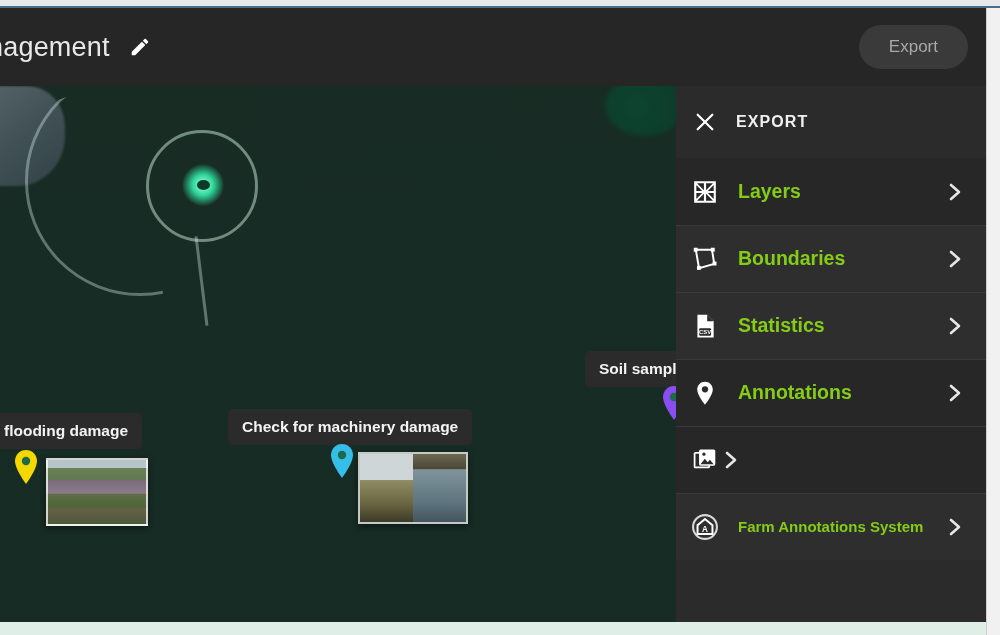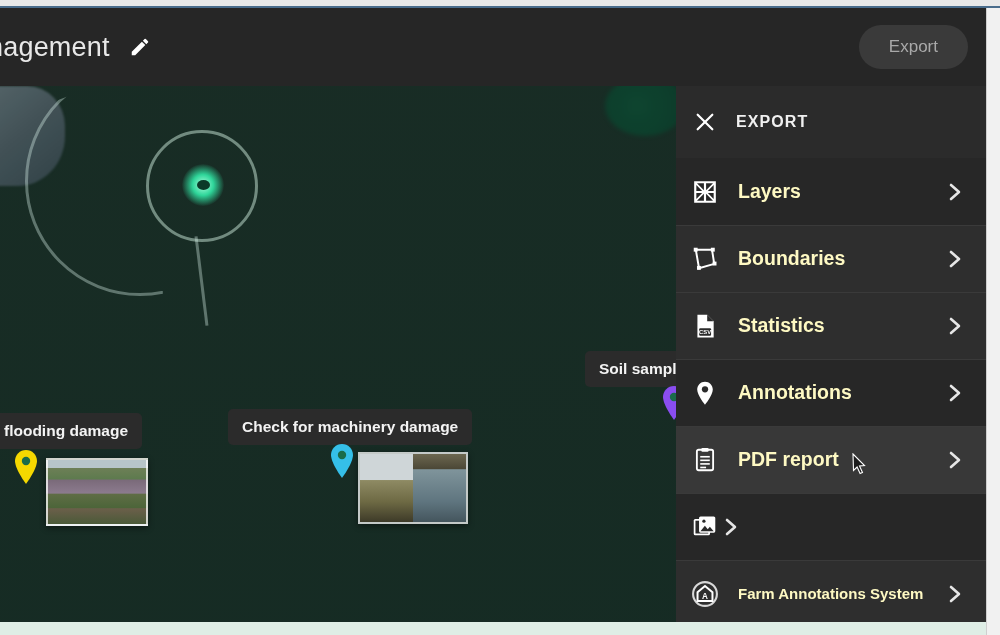--- a/index.html
+++ b/index.html
@@ -270,21 +270,21 @@
   .panel-row:first-child { border-top: none; }
   .panel-row.alt   { background: #2e2e2e; }
   .panel-row.hover { background: #383838; }
   .row-icon {
     flex: 0 0 auto;
     width: 30px; height: 30px;
     display: flex; align-items: center; justify-content: center;
   }
   .row-label {
     margin-left: 18px;
-    color: #fef9c3;
+    color: #84cc16;
     font-size: 19.5px;
     font-weight: bold;
     line-height: 1.12;
     flex: 1 1 auto;
   }
   .row-label.two-line { font-size: 15px; }
   .row-chevron {
     flex: 0 0 auto;
     width: 22px; height: 22px;
     display: flex; align-items: center; justify-content: center;
@@ -429,43 +429,20 @@
           </svg>
         </span>
         <span class="row-label">Annotations</span>
         <span class="row-chevron">
           <svg width="16" height="20" viewBox="0 0 16 20" stroke="#e6e6e6" stroke-width="2.6" fill="none" stroke-linecap="round" stroke-linejoin="round">
             <polyline points="4,3 12,10 4,17"></polyline>
           </svg>
         </span>
       </div>
 
-      <div class="panel-row hover">
-        <span class="row-icon">
-          <svg width="26" height="26" viewBox="0 0 24 24">
-            <rect x="4.5" y="2.5" width="15" height="19" rx="1.6" fill="none" stroke="#ffffff" stroke-width="1.7"></rect>
-            <rect x="8.6" y="1" width="6.8" height="3.4" rx="1.1" fill="#ffffff"></rect>
-            <line x1="7.6" y1="9" x2="16.4" y2="9" stroke="#ffffff" stroke-width="1.5"></line>
-            <line x1="7.6" y1="12.3" x2="16.4" y2="12.3" stroke="#ffffff" stroke-width="1.5"></line>
-            <line x1="7.6" y1="15.6" x2="16.4" y2="15.6" stroke="#ffffff" stroke-width="1.5"></line>
-            <line x1="7.6" y1="18.9" x2="13" y2="18.9" stroke="#ffffff" stroke-width="1.5"></line>
-          </svg>
-        </span>
-        <span class="row-label">PDF report</span>
-        <span class="cursor-arrow">
-          <svg width="16" height="24" viewBox="0 0 16 24">
-            <path d="M1 1l11.5 11.5-5 .4 3 6.6-2.4 1.1-3-6.6-3.6 3.4z" fill="#1c1c1c" stroke="#ffffff" stroke-width="1.1"></path>
-          </svg>
-        </span>
-        <span class="row-chevron">
-          <svg width="16" height="20" viewBox="0 0 16 20" stroke="#e6e6e6" stroke-width="2.6" fill="none" stroke-linecap="round" stroke-linejoin="round">
-            <polyline points="4,3 12,10 4,17"></polyline>
-          </svg>
-        </span>
-      </div>
 
       <div class="panel-row">
         <span class="row-icon">
           <svg width="26" height="26" viewBox="0 0 24 24">
             <rect x="1.6" y="4.6" width="15" height="15" rx="1.4" fill="#ffffff"></rect>
             <rect x="3.2" y="6.2" width="11.8" height="11.8" fill="#2b2b2b"></rect>
             <rect x="6.5" y="2.2" width="15" height="15" rx="1.4" fill="#ffffff"></rect>
             <circle cx="11" cy="6.6" r="1.5" fill="#2b2b2b"></circle>
             <path d="M7.8 16l4.1-5.2 2.6 3.2 2-2.3 3.5 4.3z" fill="#2b2b2b"></path>
           </svg>

